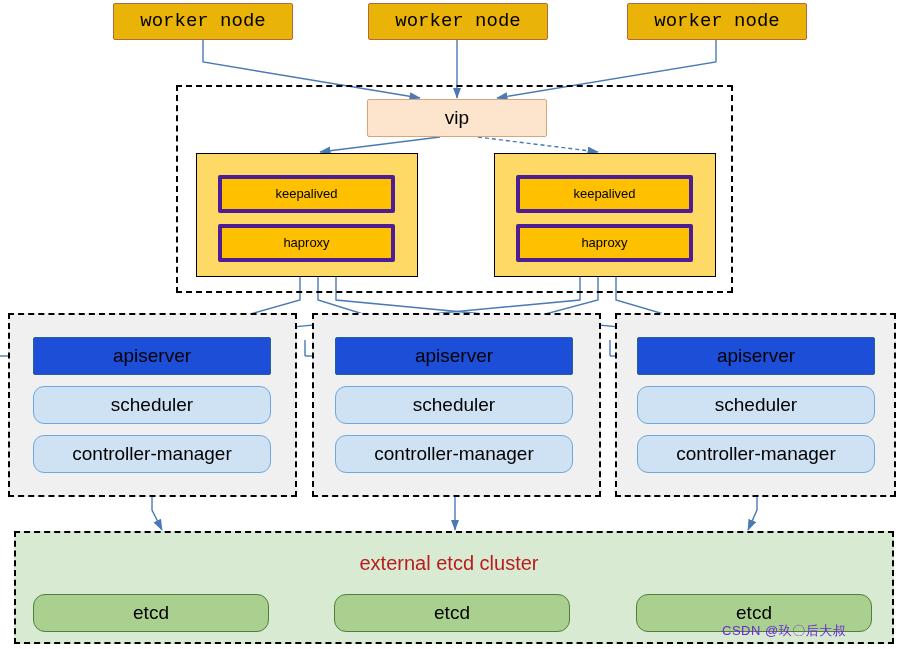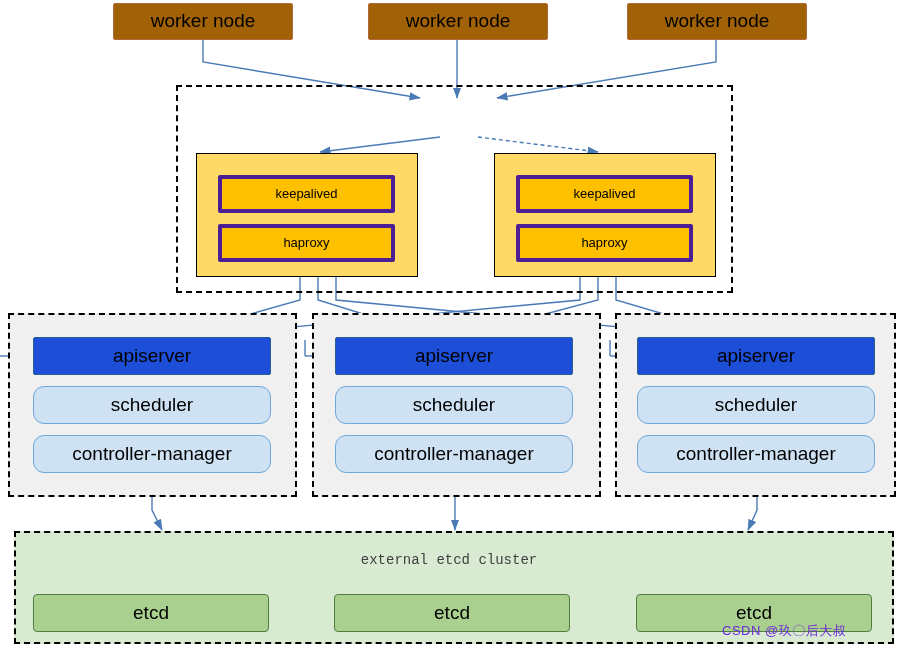--- a/index.html
+++ b/index.html
@@ -31,24 +31,25 @@
     position: absolute;
     box-sizing: border-box;
     display: flex;
     align-items: center;
     justify-content: center;
     text-align: center;
     color: #000000;
     line-height: 1.1;
   }
   .worker {
-    background: #a16207;
+    background: #eab308;
     border: 1px solid #b06a3b;
     border-radius: 2px;
     font-size: 19px;
+    font-family: Liberation Mono, monospace;
   }
   .dashbox {
     border: 2px dashed #000000;
     background: transparent;
   }
   .greybox {
     border: 2px dashed #000000;
     background: #f0f0f0;
   }
   .vip {
@@ -78,28 +79,27 @@
     border: 1px solid #6fa8dc;
     border-radius: 11px;
     font-size: 19px;
   }
   .greenbox {
     background: #d9ead3;
     border: 2px dashed #000000;
   }
   .green-title {
     position: absolute;
-    font-size: 14px;
-    color: #404040;
-    font-family: Liberation Mono, monospace;
+    font-size: 20px;
+    color: #b91c1c;
   }
   .greenitem {
     background: #a9d08e;
     border: 1px solid #4f7f3f;
-    border-radius: 4px;
+    border-radius: 12px;
     font-size: 19px;
   }
   .watermark {
     position: absolute;
     font-size: 13px;
     color: #6d28d9;
     letter-spacing: 0.5px;
     white-space: nowrap;
   }
 </style>
@@ -151,20 +151,23 @@
   </div>
   <div class="node worker" style="left:368px; top:3px; width:180px; height:37px;">
     <span>worker node</span>
   </div>
   <div class="node worker" style="left:627px; top:3px; width:180px; height:37px;">
     <span>worker node</span>
   </div>
 
   <div class="node dashbox" style="left:176px; top:85px; width:557px; height:208px;"></div>
 
+  <div class="node vip" style="left:367px; top:99px; width:180px; height:38px;">
+    <span>vip</span>
+  </div>
 
   <div class="node yellowgroup" style="left:196px; top:153px; width:222px; height:124px;"></div>
   <div class="node yellowitem" style="left:218px; top:175px; width:177px; height:38px;">
     <span>keepalived</span>
   </div>
   <div class="node yellowitem" style="left:218px; top:224px; width:177px; height:38px;">
     <span>haproxy</span>
   </div>
 
   <div class="node yellowgroup" style="left:494px; top:153px; width:222px; height:124px;"></div>

